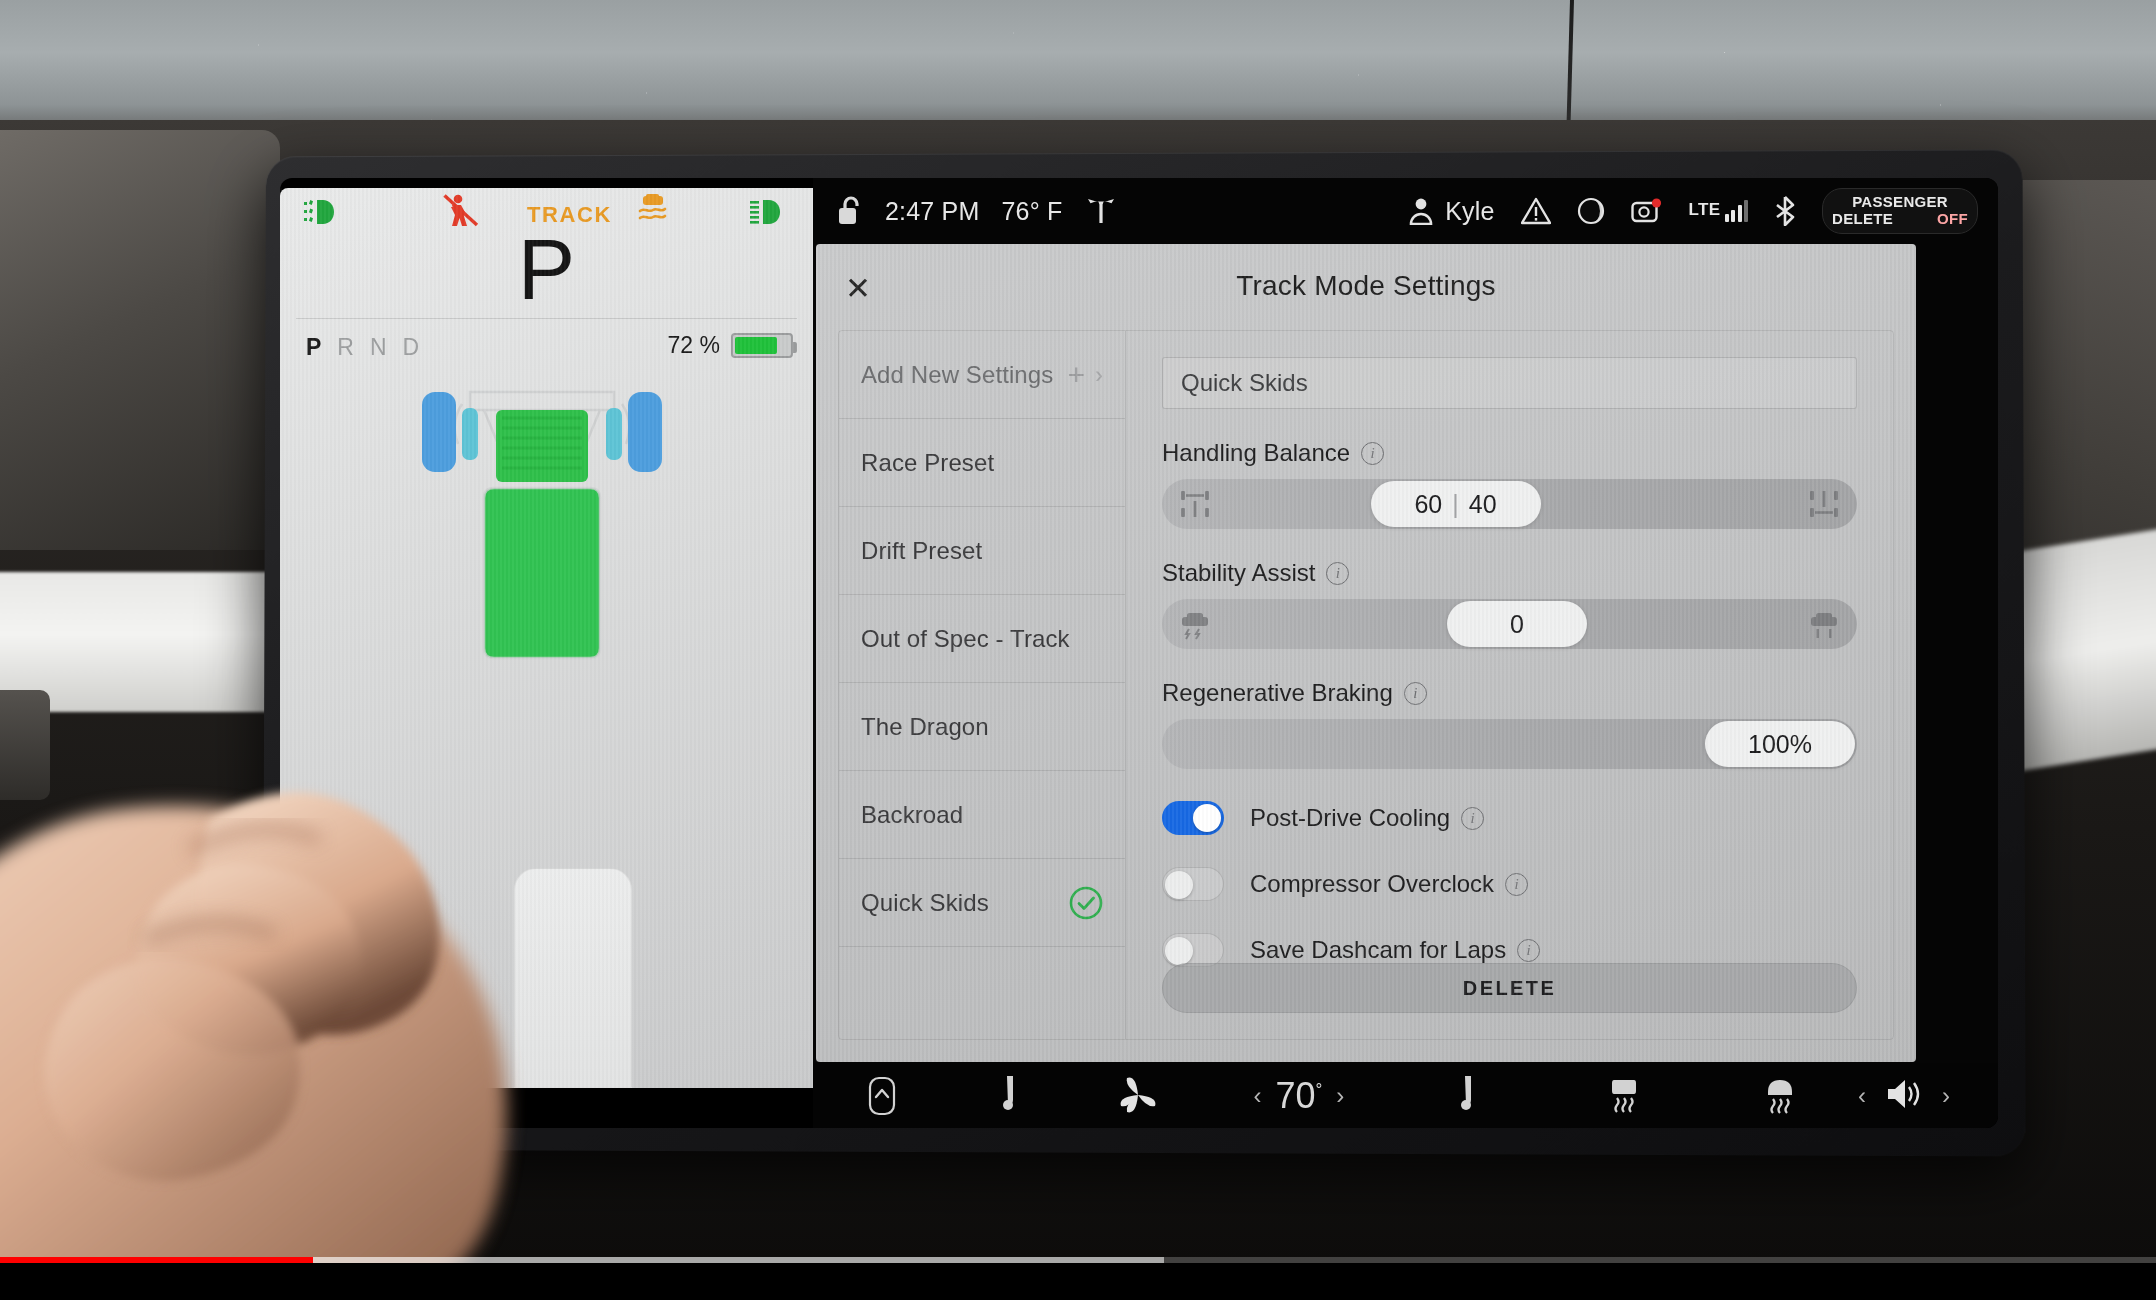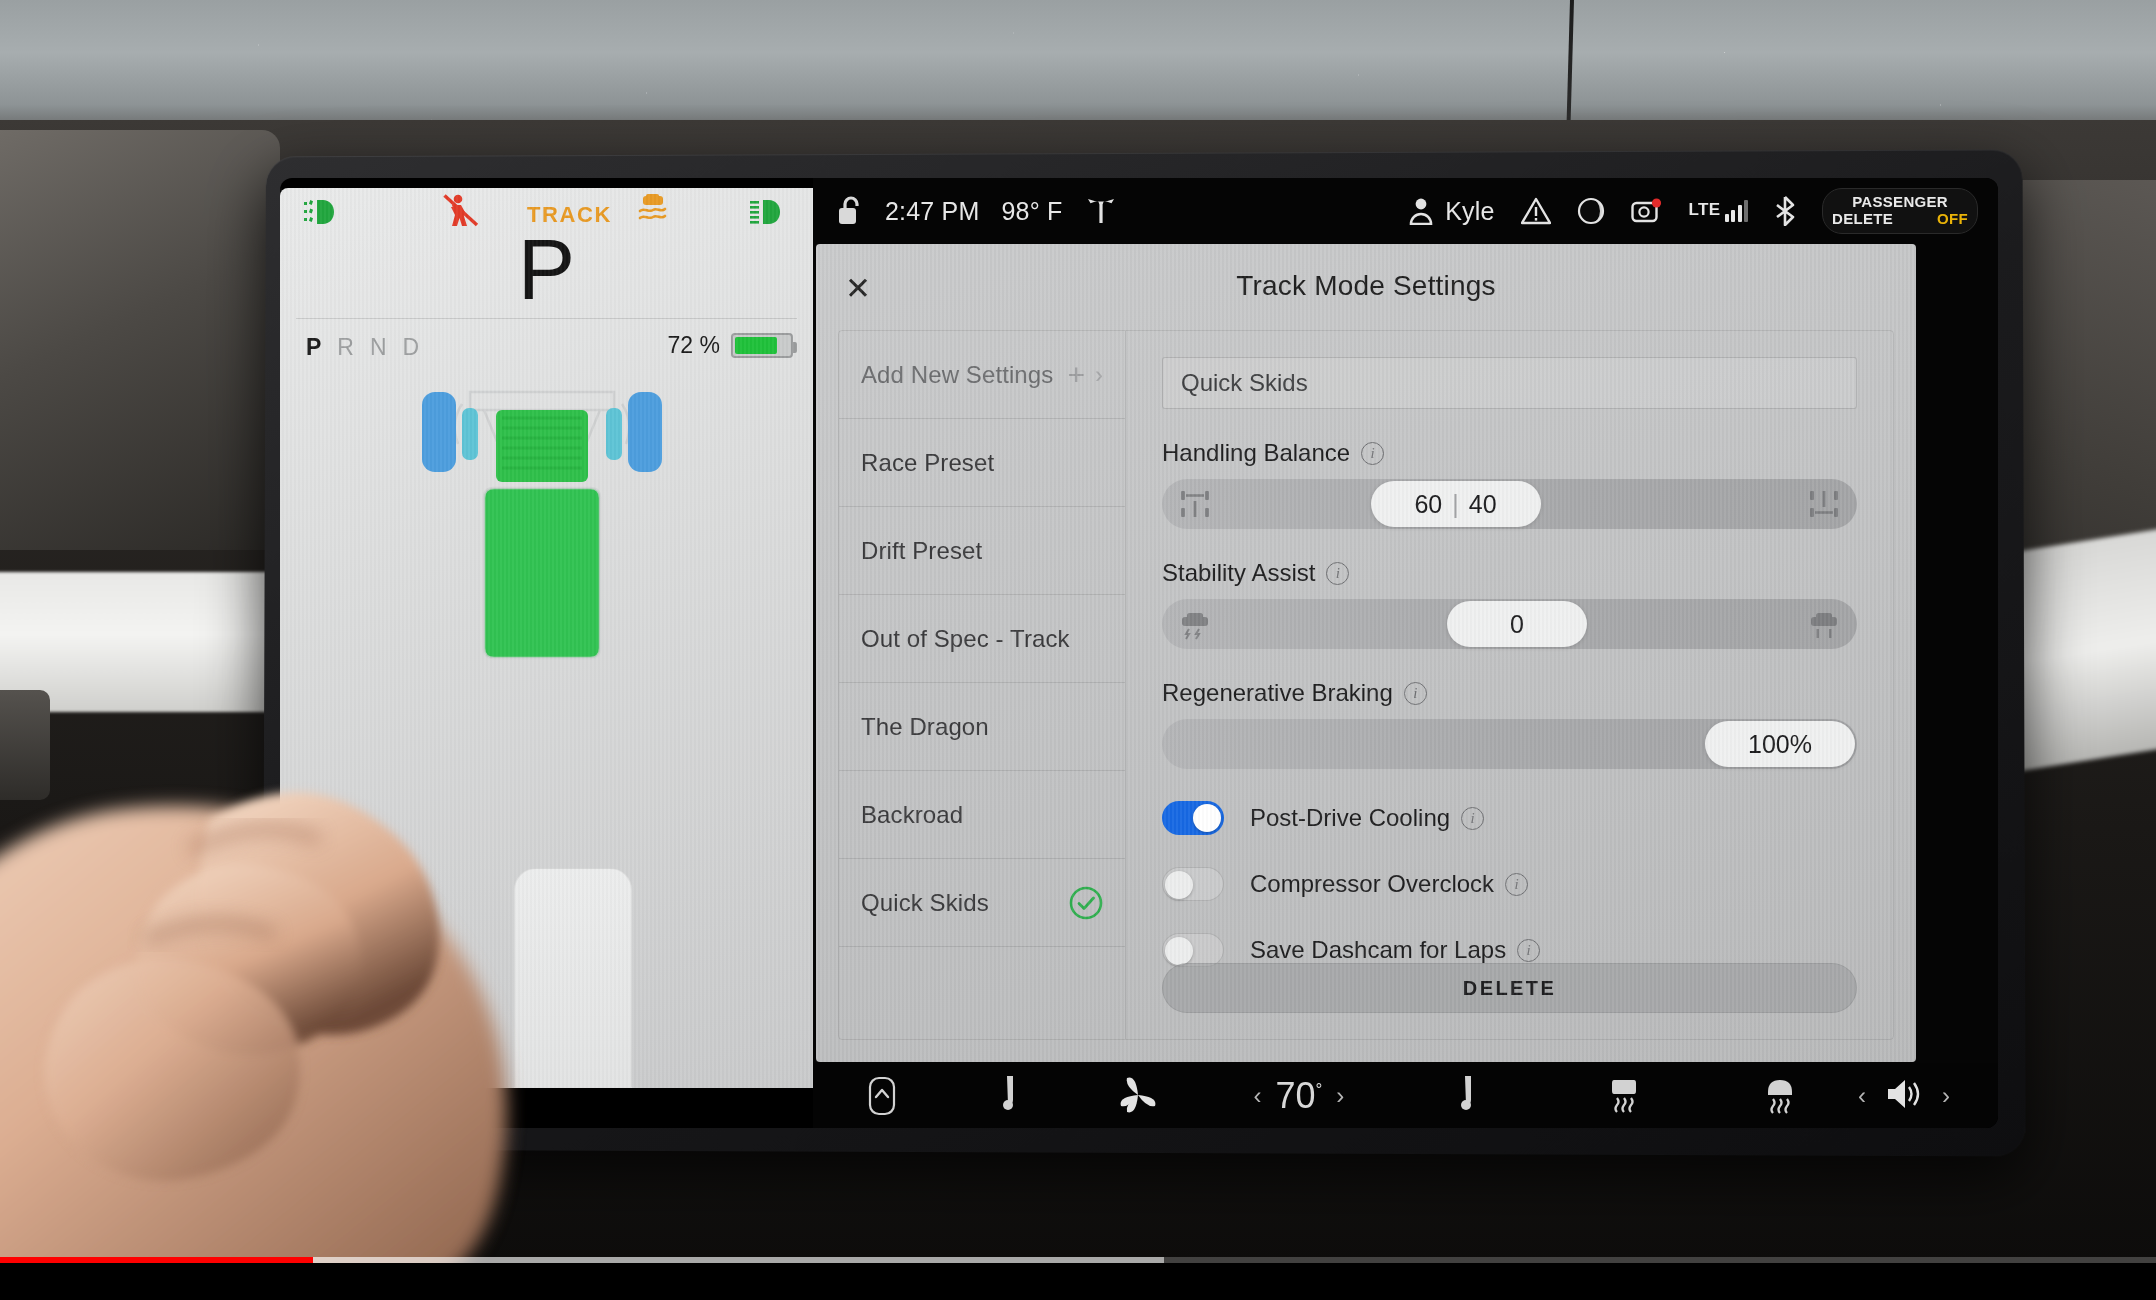--- a/index.html
+++ b/index.html
@@ -178,21 +178,21 @@
   .bars i:nth-child(1){height:8px}
   .bars i:nth-child(2){height:12px}
   .bars i:nth-child(3){height:17px}
   .bars i:nth-child(4){height:22px; background:#6e6e6e;}
   .airbag-badge {
     background: #111; border-radius: 20px; padding: 5px 9px;
     text-align: center; line-height: 1.12; border: 1px solid #2a2a2a;
   }
   .airbag-badge .l1 { font-size: 15px; font-weight: bold; color: #e9e9e9; letter-spacing: .3px; }
   .airbag-badge .l2 { font-size: 15px; font-weight: bold; color: #e9e9e9; letter-spacing: .3px; }
-  .airbag-badge .l2 em { color: #eab308; font-style: normal; margin-left: 44px; }
+  .airbag-badge .l2 em { color: #fca5a5; font-style: normal; margin-left: 44px; }
 
   
   .modal {
     position: absolute; left: 3px; top: 66px;
     width: 1100px; height: 818px;
     background: linear-gradient(165deg, #c9cacb 0%, #c2c3c4 45%, #b8b9ba 100%);
     border-radius: 4px;
   }
   .modal::after {
     content: ""; position: absolute; inset: 0; pointer-events: none;
@@ -448,21 +448,21 @@
         <div class="sb-left">
           <span class="sb-icon">
             <svg width="26" height="30" viewBox="0 0 26 30">
                 <g fill="#d9d9d9">
               <rect x="2" y="12" width="17" height="16" rx="3"></rect>
               <path d="M8 12 V8 a6 6 0 0 1 12 0 v2" fill="none" stroke="#d9d9d9" stroke-width="3.2"></path>
             </g>
               </svg>
           </span>
           <span class="sb-text">2:47 PM</span>
-          <span class="sb-text">98° F</span>
+          <span class="sb-text">76° F</span>
           <span class="sb-icon">
             <svg width="32" height="30" viewBox="0 0 32 30">
                 <g fill="#e3e3e3">
               <path d="M3 3 q13 5 26 0 l-2.5 4.2 q-4.5 -2 -7.7 -2.2 l-1.2 3.6 V27 h-3.2 V8.6 L13.2 5 Q10 5.2 5.5 7.2z"></path>
             </g>
               </svg>
           </span>
         </div>
         <div class="sb-right">
           <span class="profile">

